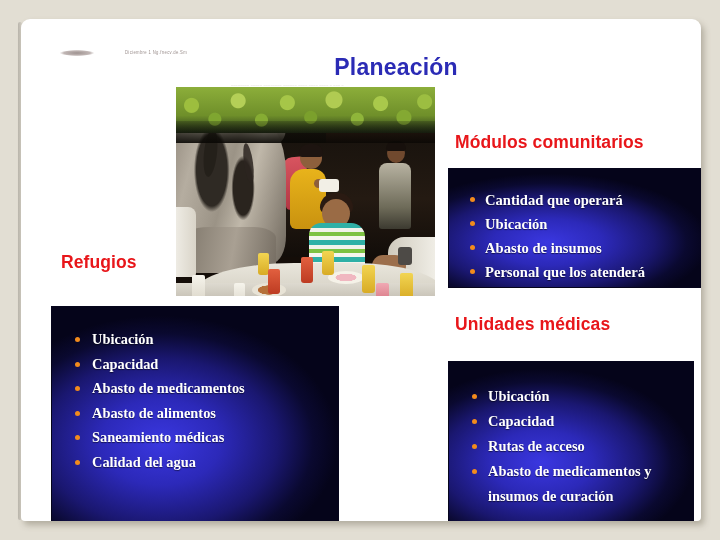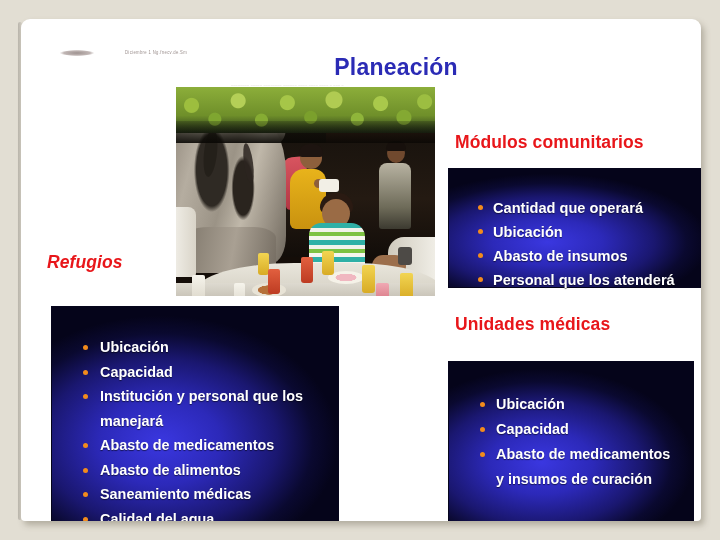--- a/index.html
+++ b/index.html
@@ -297,35 +297,36 @@
   
   .head-red {
     position: absolute;
     color: #e8161a;
     font-weight: bold;
     font-size: 17.5px;
     line-height: 1.22;
     letter-spacing: .1px;
   }
   .head-modulos { left: 434px; top: 113px; }
-  .head-refugios { left: 26px; top: 233px; font-style: italic; }
+  .head-refugios { left: 40px; top: 233px; }
   .head-unidades { left: 434px; top: 295px; }
 
   
   .navybox {
     position: absolute;
     background:
       radial-gradient(ellipse 62% 58% at 38% 62%, #3a37e0 0%, #2c29b9 34%, #1a1770 66%, #0a0930 86%, #05041a 100%),
       #05041a;
     box-shadow: 0 0 0 1px #06051c;
   }
   .navybox ul {
     list-style: none;
-    margin: 16px;
+    margin: 8px;
     padding: 0;
+    font-family: Liberation Serif, serif;
   }
   .navybox li {
     position: relative;
     color: #ffffff;
     font-weight: bold;
     text-shadow: 0 1px 1px rgba(0,0,0,.55);
   }
   .navybox li::before {
     content: "";
     position: absolute;
@@ -442,31 +443,31 @@
       </ul>
     </div>
 
     <div class="head-red head-refugios">
       <div>Refugios</div>
     </div>
     <div class="navybox" id="box-refugios">
       <ul>
         <li>Ubicación</li>
         <li>Capacidad</li>
-        <li>Institución y personal  que los manejará</li>
         <li>Abasto de medicamentos</li>
         <li>Abasto de alimentos</li>
         <li>Saneamiento médicas</li>
         <li>Calidad del agua</li>
       </ul>
     </div>
 
     <div class="head-red head-unidades">Unidades médicas</div>
     <div class="navybox" id="box-unidades">
       <ul>
         <li>Ubicación</li>
         <li>Capacidad</li>
+        <li>Rutas de acceso</li>
         <li>Abasto de medicamentos y insumos de curación</li>
       </ul>
     </div>
 
   </div>
 </div>
 
 </body></html>

